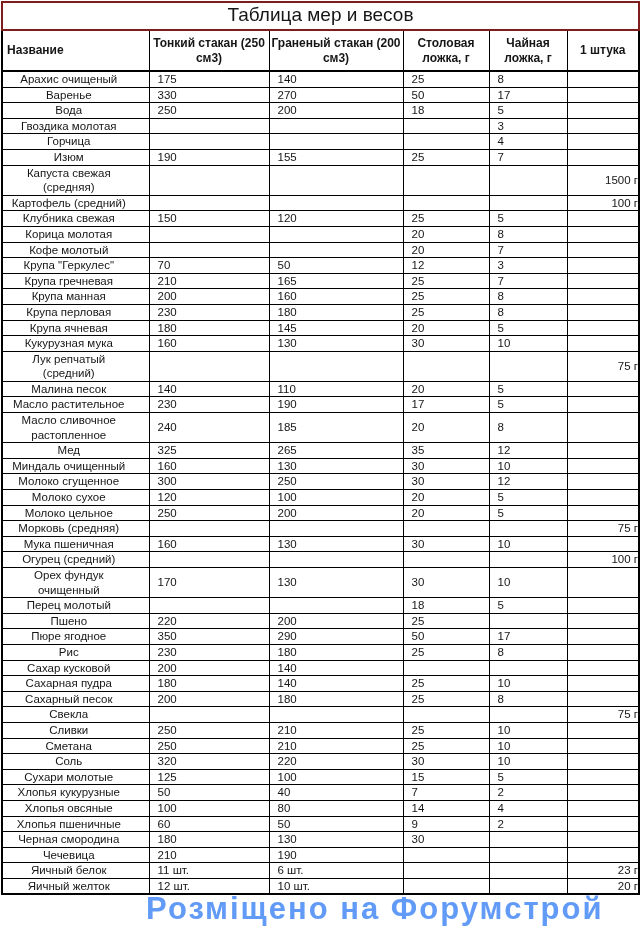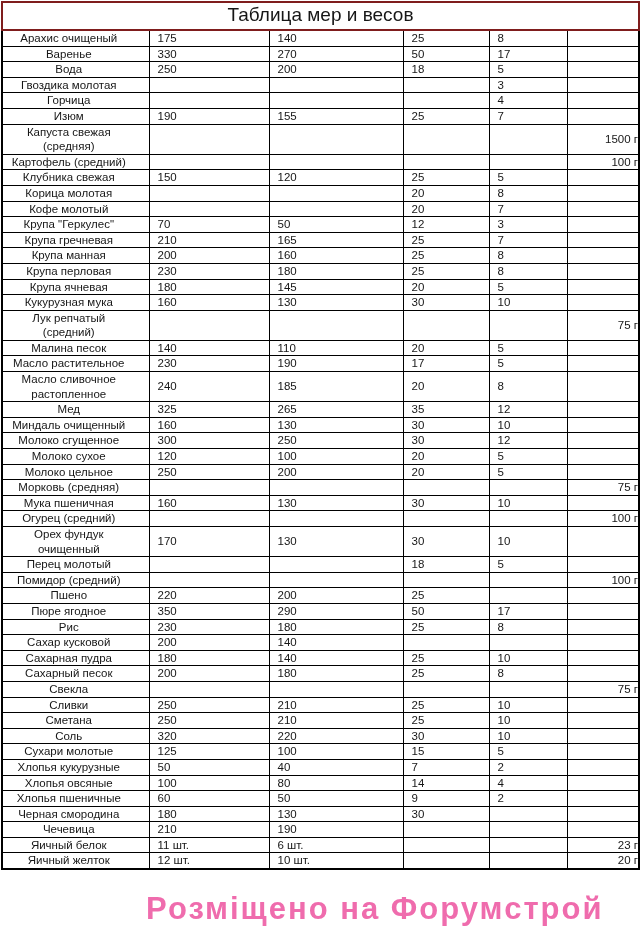--- a/index.html
+++ b/index.html
@@ -67,20 +67,28 @@
     <col style="width:120px">
     <col style="width:134px">
     <col style="width:86px">
     <col style="width:78px">
     <col style="width:72px">
   </colgroup>
   <thead>
     <tr>
       <th colspan="6" class="title-cell">Таблица мер и весов</th>
     </tr>
+    <tr class="colhead">
+      <th class="c0">Название</th>
+      <th class="c1">Тонкий стакан (250 см3)</th>
+      <th class="c2">Граненый стакан (200 см3)</th>
+      <th class="c3">Столовая ложка, г</th>
+      <th class="c4">Чайная ложка, г</th>
+      <th class="c5">1 штука</th>
+    </tr>
   </thead>
   <tbody>
       <tr>
         <td class="c0">Арахис очищеный</td>
         <td class="c1">175</td>
         <td class="c2">140</td>
         <td class="c3">25</td>
         <td class="c4">8</td>
         <td class="c5"></td>
       </tr>
@@ -318,28 +326,20 @@
       </tr>
       <tr>
         <td class="c0">Перец молотый</td>
         <td class="c1"></td>
         <td class="c2"></td>
         <td class="c3">18</td>
         <td class="c4">5</td>
         <td class="c5"></td>
       </tr>
       <tr>
-        <td class="c0">Помидор (средний)</td>
-        <td class="c1"></td>
-        <td class="c2"></td>
-        <td class="c3"></td>
-        <td class="c4"></td>
-        <td class="c5">100 г</td>
-      </tr>
-      <tr>
         <td class="c0">Пшено</td>
         <td class="c1">220</td>
         <td class="c2">200</td>
         <td class="c3">25</td>
         <td class="c4"></td>
         <td class="c5"></td>
       </tr>
       <tr>
         <td class="c0">Пюре ягодное</td>
         <td class="c1">350</td>
@@ -472,13 +472,13 @@
         <td class="c0">Яичный желток</td>
         <td class="c1">12 шт.</td>
         <td class="c2">10 шт.</td>
         <td class="c3"></td>
         <td class="c4"></td>
         <td class="c5">20 г</td>
       </tr>
     </tbody>
 </table>
 
-<div class="watermark" style="color: #ec4899; opacity: 0.8;">Розміщено на Форумстрой</div>
+<div class="watermark" style="color: #3b82f6; opacity: 0.8;">Розміщено на Форумстрой</div>
 
 </body></html>

